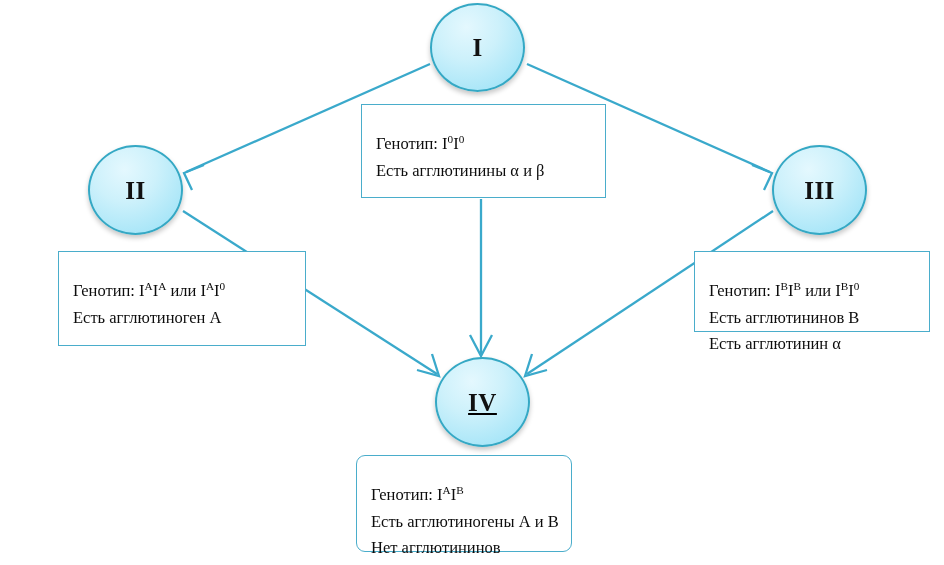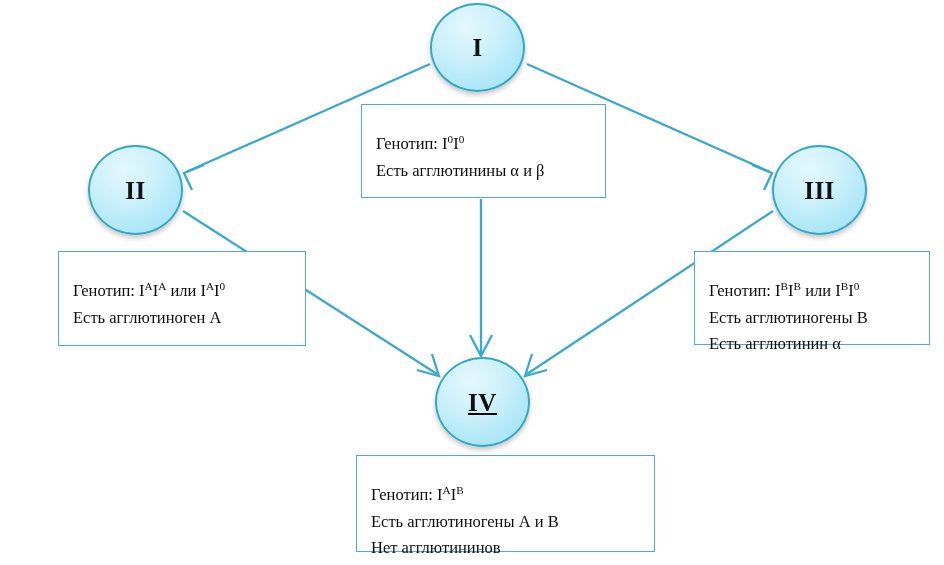--- a/index.html
+++ b/index.html
@@ -114,25 +114,25 @@
   <div class="info-box" style="left:361px; top:104px; width:245px; height:94px;">
     <div class="info-line"><span>Генотип: I</span><sup>0</sup><span>I</span><sup>0</sup></div>
     <div class="info-line">Есть агглютинины α и β</div>
   </div>
 
   <div class="info-box" style="left:14px; top:251px; width:248px; height:95px;margin-left:44px;">
     <div class="info-line"><span>Генотип: I</span><sup>A</sup><span>I</span><sup>A</sup><span> или I</span><sup>A</sup><span>I</span><sup>0</sup></div>
     <div class="info-line">Есть агглютиноген А</div>
   </div>
 
-  <div class="info-box" style="left:694px; top:251px; width:236px; height:94px;">
+  <div class="info-box" style="left:694px; top:251px; width:236px; height:81px;">
     <div class="info-line"><span>Генотип: I</span><sup>B</sup><span>I</span><sup>B</sup><span> или I</span><sup>B</sup><span>I</span><sup>0</sup></div>
-    <div class="info-line">Есть агглютиногены В</div>
+    <div class="info-line">Есть агглютининов В</div>
     <div class="info-line">Есть агглютинин α</div>
   </div>
 
-  <div class="info-box" style="left:356px; top:455px; width:299px; height:97px;">
+  <div class="info-box" style="left:356px; top:455px; width:216px; height:97px;border-radius:9px;">
     <div class="info-line"><span>Генотип: I</span><sup>A</sup><span>I</span><sup>B</sup></div>
     <div class="info-line">Есть агглютиногены А и В</div>
     <div class="info-line">Нет агглютининов</div>
   </div>
 
 </div>
 
 </body></html>

